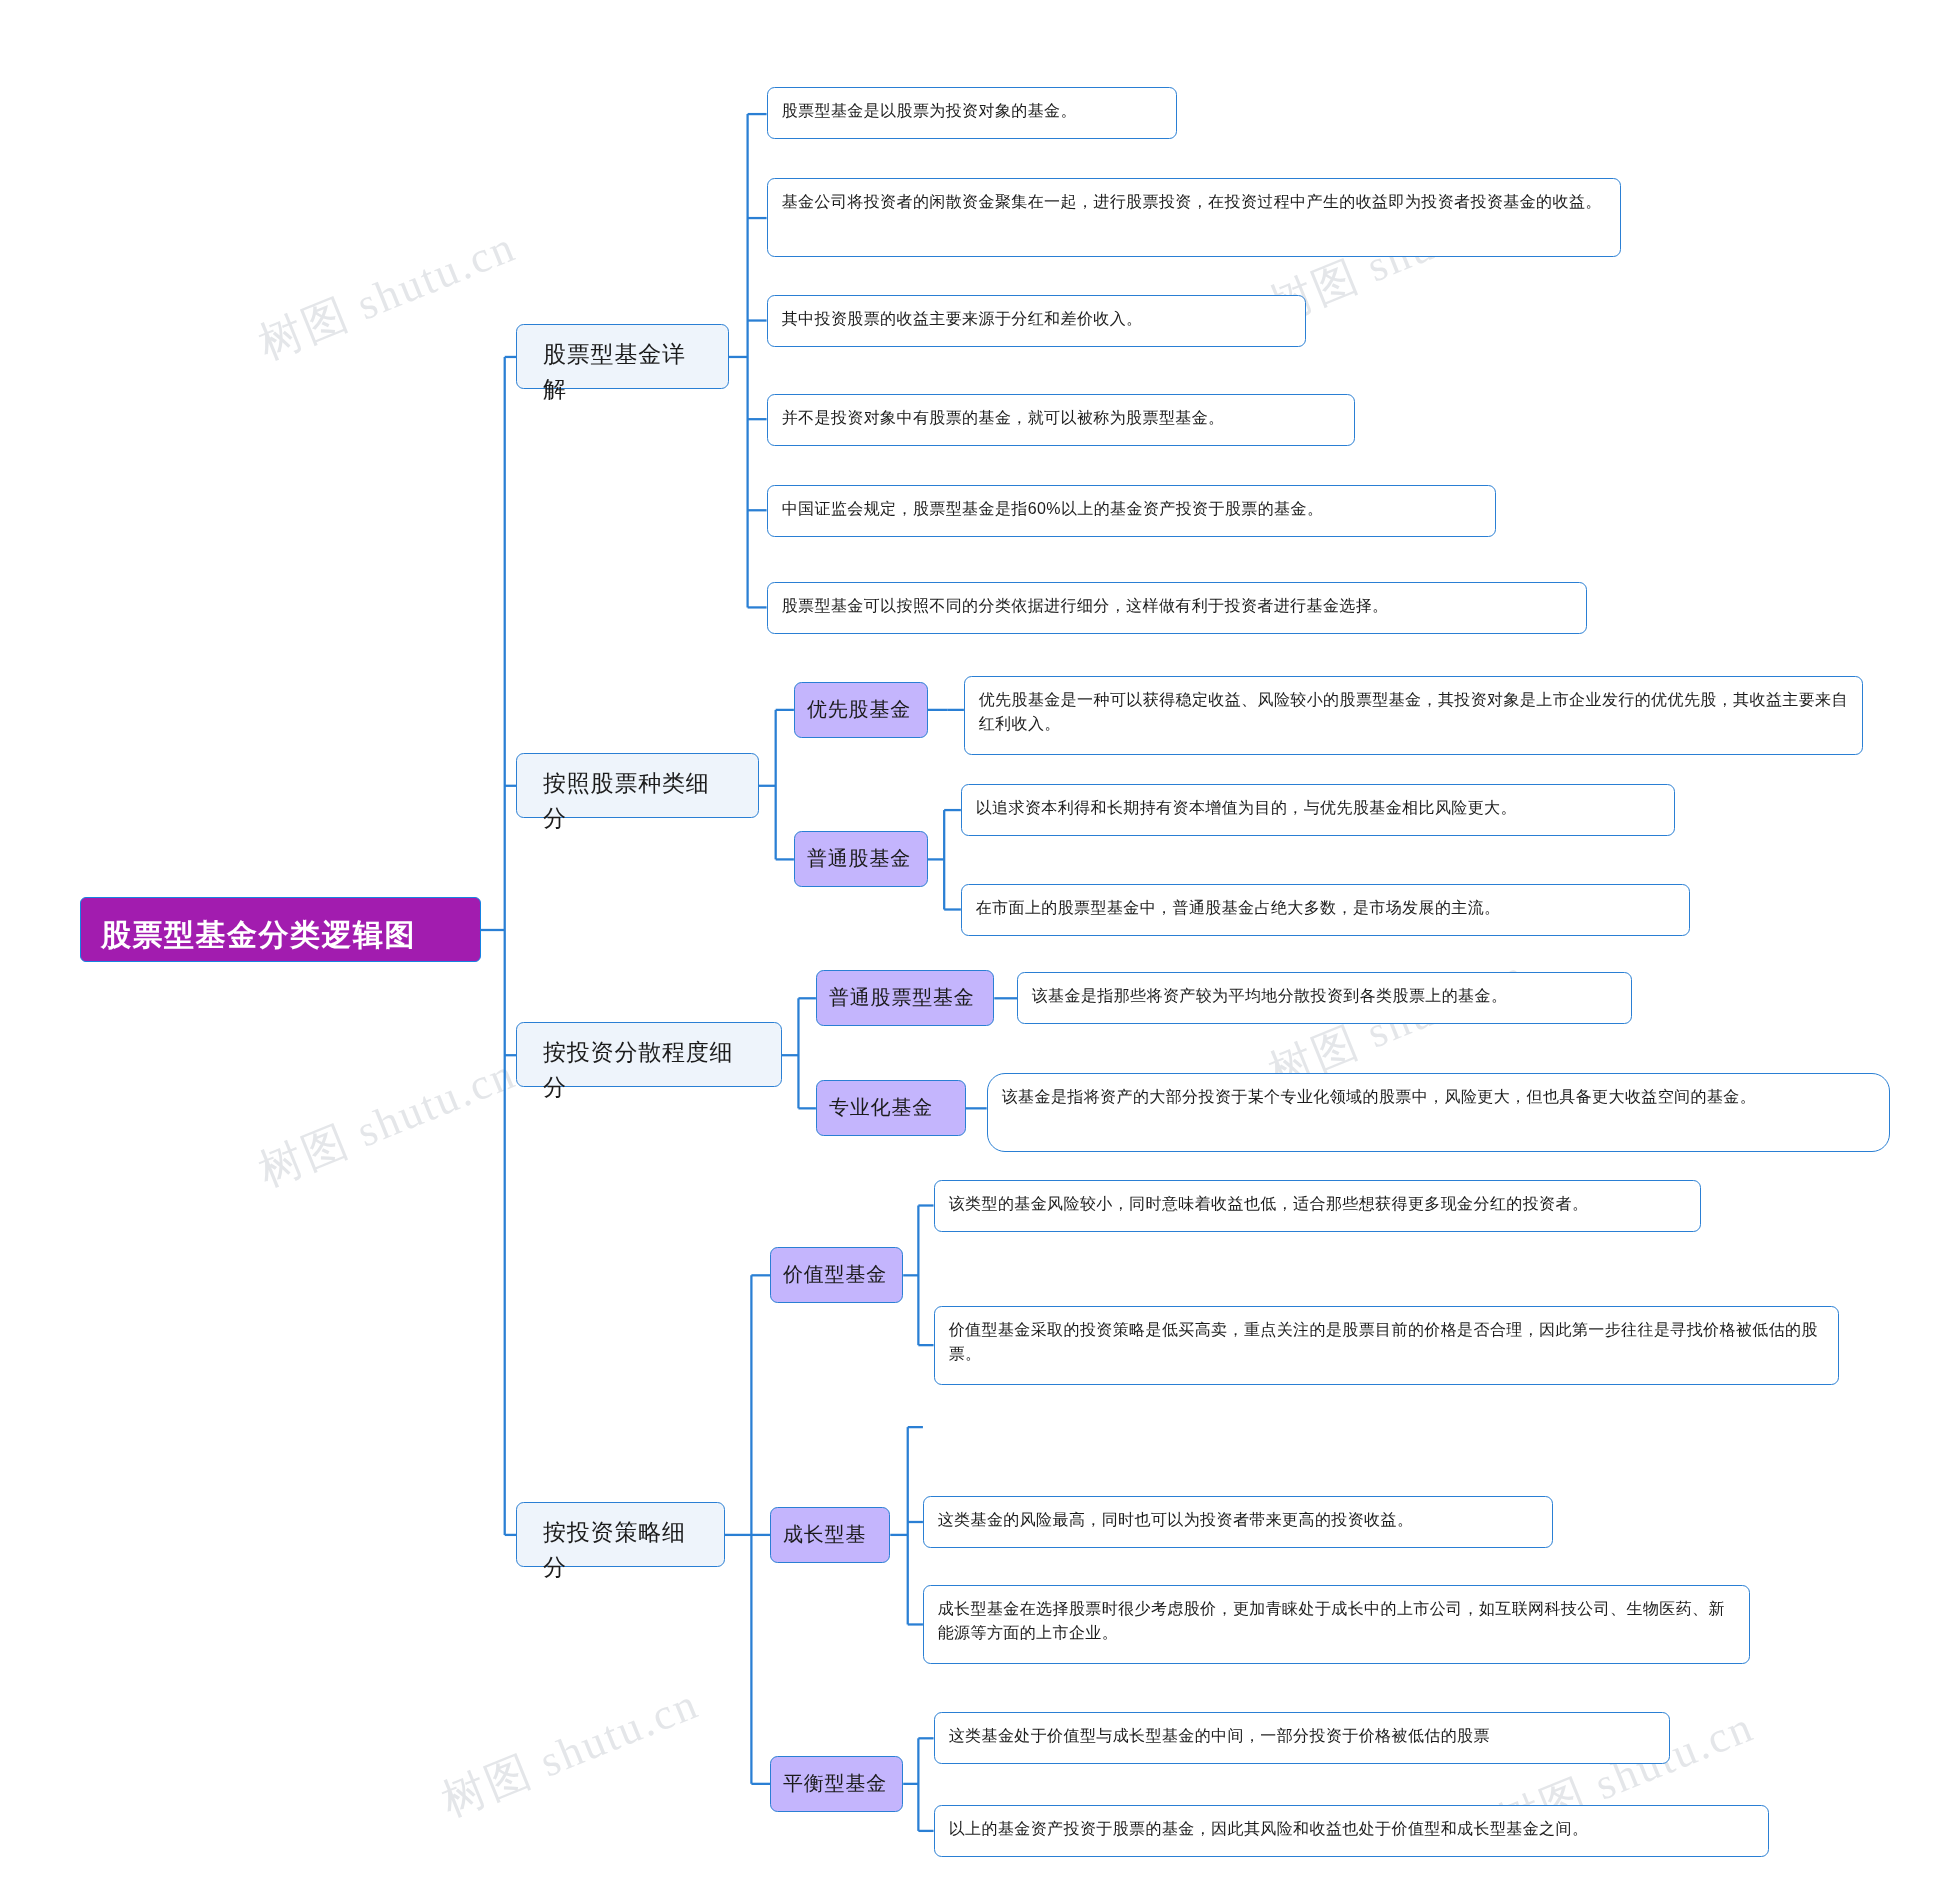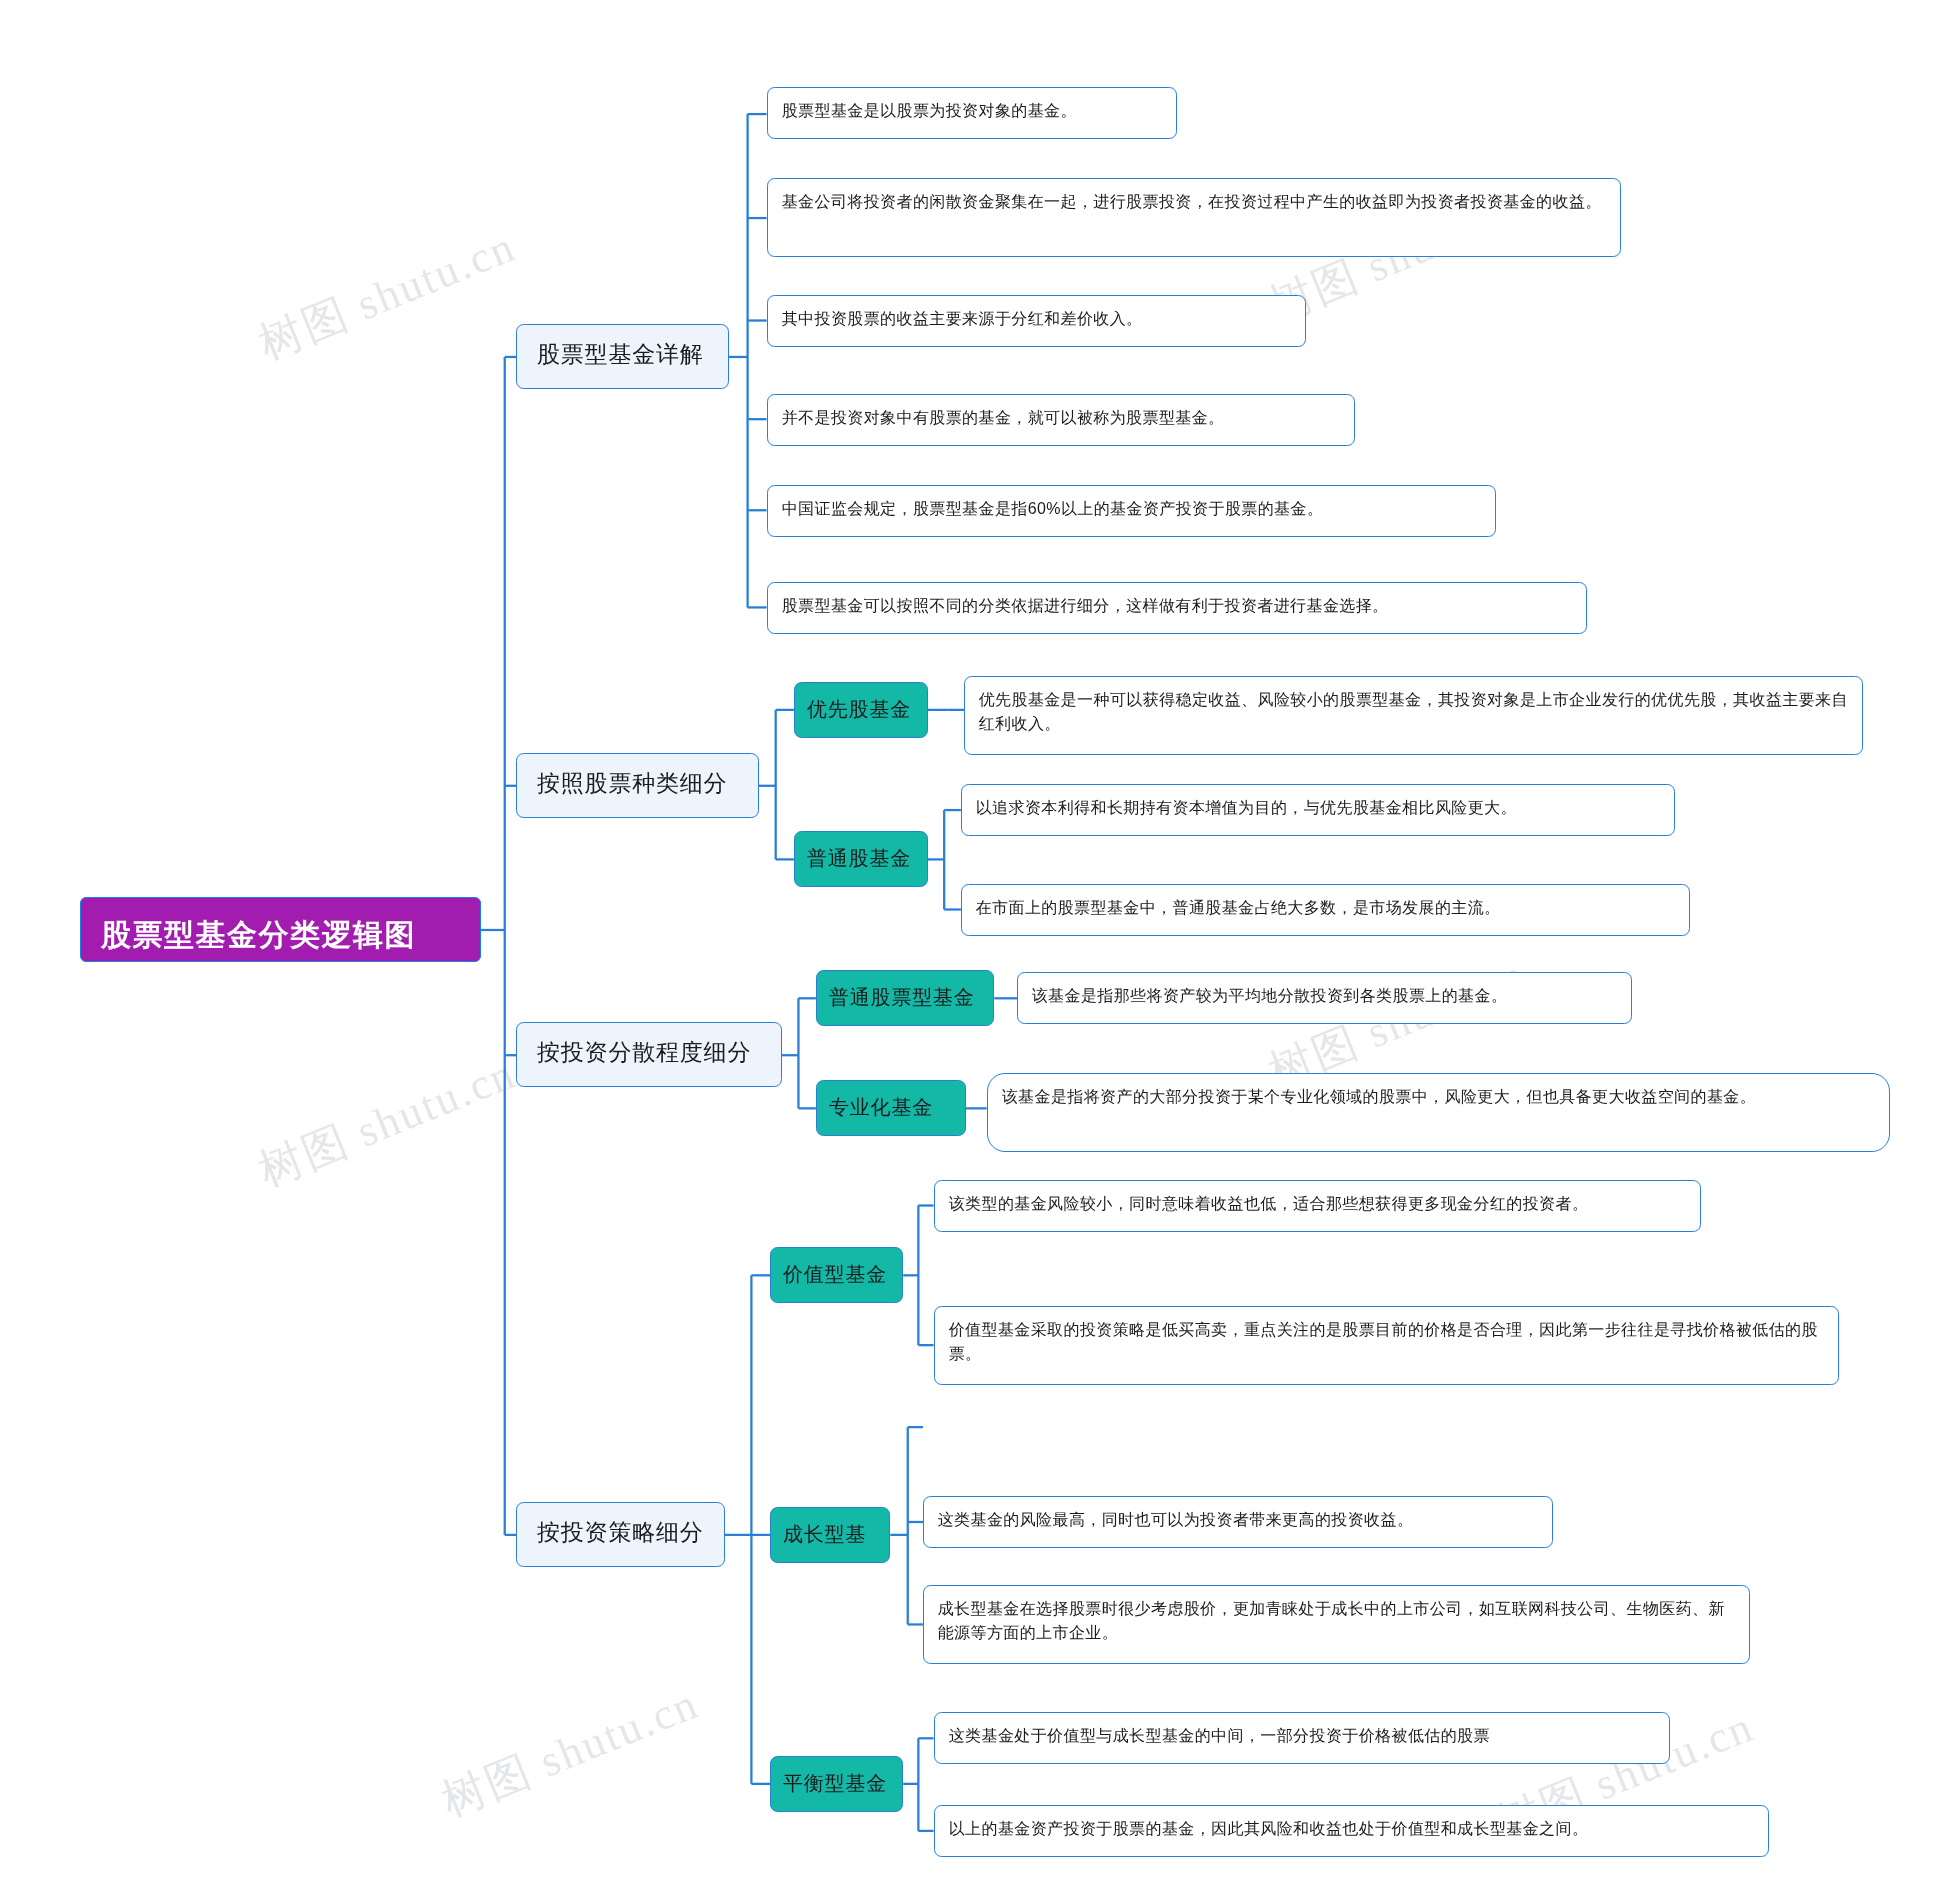--- a/index.html
+++ b/index.html
@@ -48,24 +48,24 @@
     font-weight: bold;
     border-radius: 6px;
     padding: 13.7px 20px;
     letter-spacing: 1.5px;
   }
   .branch {
     background: #eef4fb;
     border: 1.5px solid #2a7fd4;
     font-size: 23px;
     letter-spacing: 0.8px;
-    padding: 12px 20px;
+    padding: 12px 26px;
   }
   .sub {
-    background: #14b8a6;
+    background: #c4b5fd;
     border: 1.5px solid #2a7fd4;
     font-size: 20px;
     letter-spacing: 0.8px;
     padding: 10.6px 12px;
   }
   .leaf {
     background: #ffffff;
   }
   .watermark {
     position: absolute;

